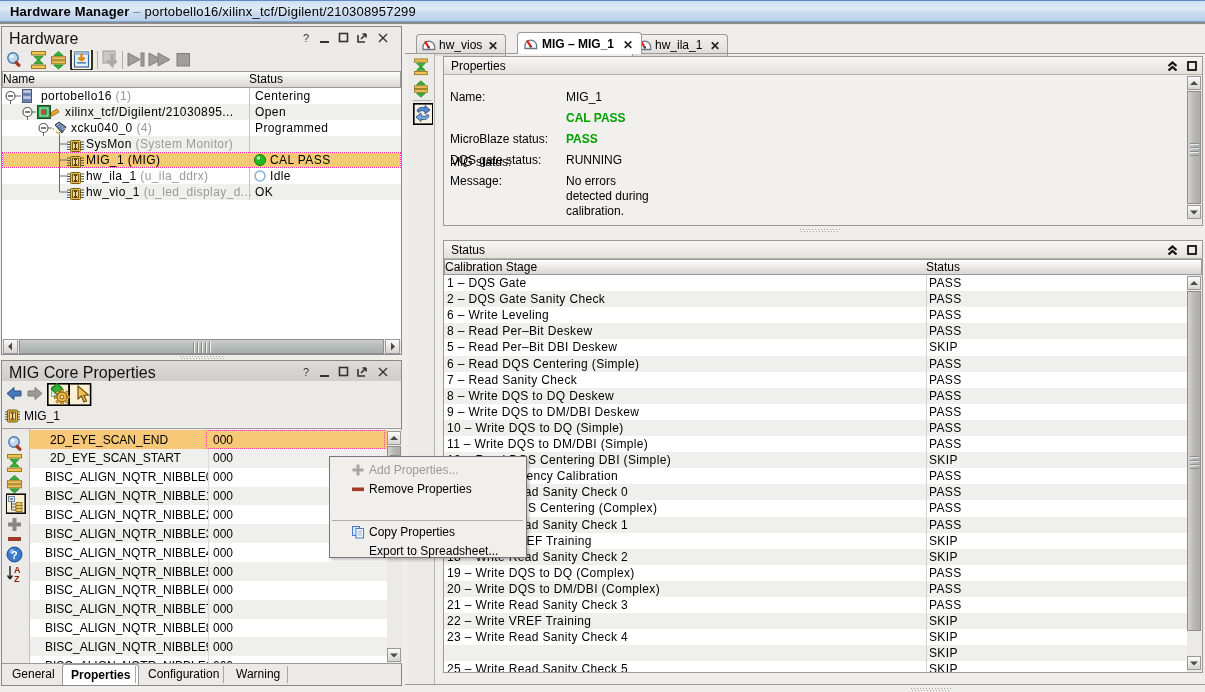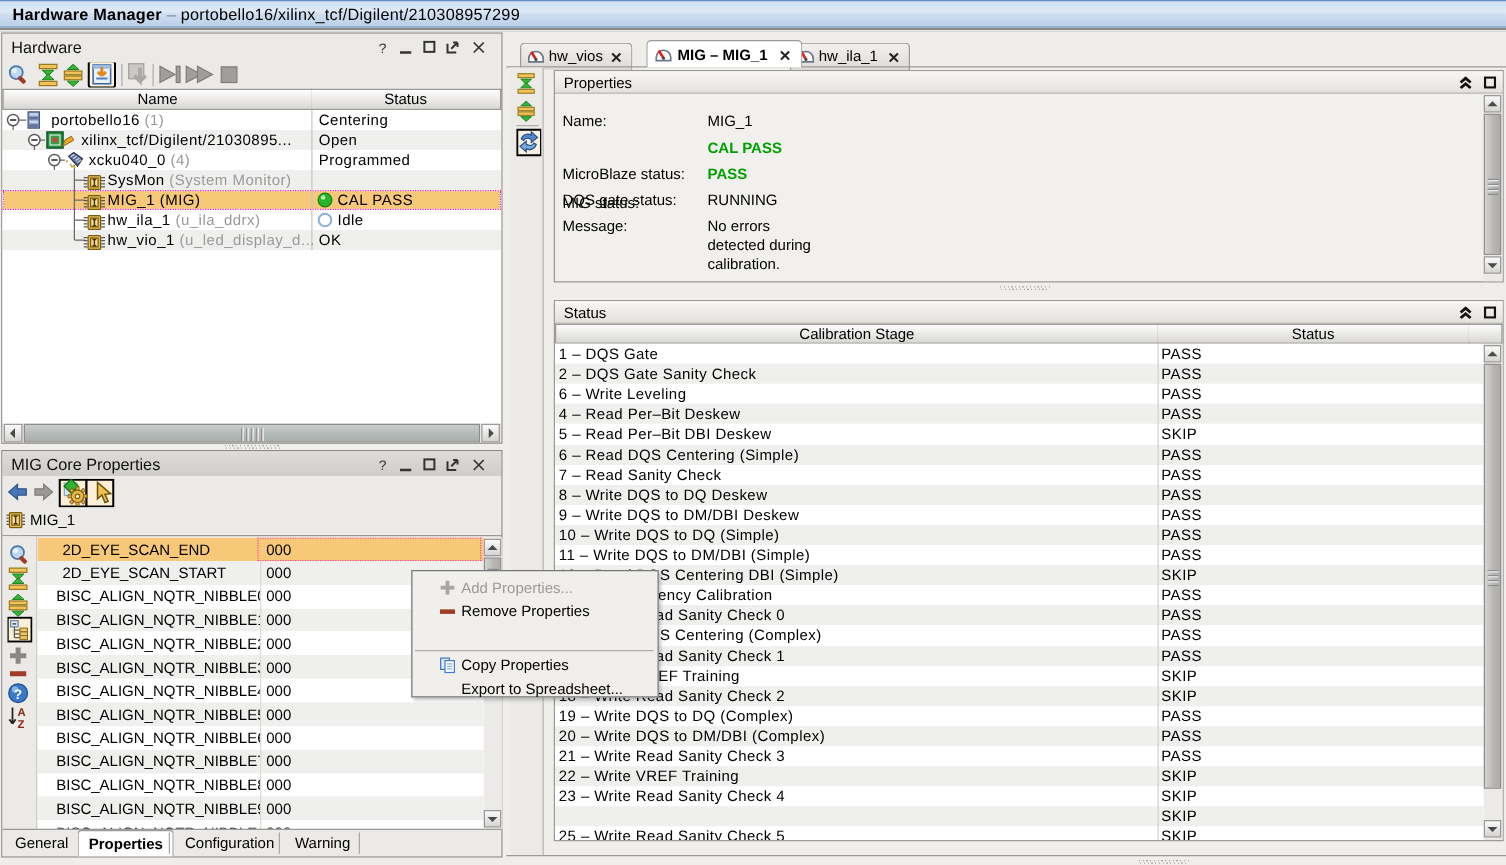--- a/index.html
+++ b/index.html
@@ -10,30 +10,30 @@
 #titlebar{position:absolute;left:0;top:0;width:1205px;height:22px;
   background:linear-gradient(#cfdff1 0%,#dfeaf7 40%,#cdddf0 55%,#b9cfe9 100%);
   border-top:1px solid #5f8cc4;border-bottom:1px solid #7aa2d2;box-sizing:border-box;}
 #titlebar .txt{position:absolute;left:10px;top:3px;font-size:13px;letter-spacing:0.2px;}
 #titlebar b{font-weight:bold;}
 #titlebar .sep{color:#7a8aa0;}
 #titleunder{position:absolute;left:0;top:22px;width:1205px;height:2px;background:#8b8b8b;border-bottom:1px solid #e8e6e3;}
 
 .panel{position:absolute;background:#f1efec;border:1px solid #898989;box-sizing:border-box;}
 .phdr{position:absolute;left:0;right:0;top:0;height:20px;background:linear-gradient(#f7f5f3,#e6e3df);}
-.phdr .t{position:absolute;left:7px;top:3px;font-size:13px;color:#111;}
+.phdr .t{position:absolute;left:7px;top:3px;font-size:16px;color:#111;}
 
 .wicons{position:absolute;top:4px;height:12px;}
 .wicons svg{display:block;}
 
 .sbtn{position:absolute;background:linear-gradient(#fafafa,#d5d4d2);border:1px solid #9b9a98;box-sizing:border-box;}
 .sthumb{position:absolute;background:linear-gradient(90deg,#d4d3d1 0%,#b8b6b4 55%,#aeacaa 100%);border:1px solid #908f8d;box-sizing:border-box;}
 .sthumbh{position:absolute;background:linear-gradient(#c9cecc 0%,#b2b8b6 60%,#aab0ae 100%);border:1px solid #8e8d8b;box-sizing:border-box;}
 
-.thead{background:linear-gradient(#fdfdfd,#d9d7d4);border:1px solid #9b9a98;box-sizing:border-box;text-align:center;}
+.thead{background:linear-gradient(#fdfdfd,#d9d7d4);border:1px solid #9b9a98;box-sizing:border-box;}
 .row-even{background:#efefee;}
 .row-odd{background:#ffffff;}
 .gray{color:#9a9a9a;}
 .grn{color:#00a000;font-weight:bold;}
 
 .tab{position:absolute;top:0;height:22px;border:1px solid #9a9a98;border-bottom:none;border-radius:4px 4px 0 0;
   background:linear-gradient(#f3f1ee,#dddad6);box-sizing:border-box;white-space:nowrap;}
 .tab.active{background:#ffffff;height:24px;font-weight:bold;z-index:3;margin-left:11px;}
 .tab .lbl{position:absolute;left:22px;top:4px;}
 .tab .x{position:absolute;top:5px;font-weight:bold;font-size:12px;color:#222;}
@@ -519,21 +519,21 @@
    <div class="abs" style="left:0;top:0.0px;width:743px;height:17px;background:#ffffff;"></div>
    <div class="abs" style="left:3px;top:1.0px;white-space:nowrap;">1 – DQS Gate</div>
    <div class="abs" style="left:485px;top:1.0px;">PASS</div>
    <div class="abs" style="left:0;top:16.1px;width:743px;height:17px;background:#efefee;"></div>
    <div class="abs" style="left:3px;top:17.1px;white-space:nowrap;">2 – DQS Gate Sanity Check</div>
    <div class="abs" style="left:485px;top:17.1px;">PASS</div>
    <div class="abs" style="left:0;top:32.2px;width:743px;height:17px;background:#ffffff;"></div>
    <div class="abs" style="left:3px;top:33.2px;white-space:nowrap;">6 – Write Leveling</div>
    <div class="abs" style="left:485px;top:33.2px;">PASS</div>
    <div class="abs" style="left:0;top:48.3px;width:743px;height:17px;background:#efefee;"></div>
-   <div class="abs" style="left:3px;top:49.3px;white-space:nowrap;">4 – Read Per–Bit Deskew</div>
+   <div class="abs" style="left:3px;top:49.3px;white-space:nowrap;">8 – Read Per–Bit Deskew</div>
    <div class="abs" style="left:485px;top:49.3px;">PASS</div>
    <div class="abs" style="left:0;top:64.4px;width:743px;height:17px;background:#ffffff;"></div>
    <div class="abs" style="left:3px;top:65.4px;white-space:nowrap;">5 – Read Per–Bit DBI Deskew</div>
    <div class="abs" style="left:485px;top:65.4px;">SKIP</div>
    <div class="abs" style="left:0;top:80.5px;width:743px;height:17px;background:#efefee;"></div>
    <div class="abs" style="left:3px;top:81.5px;white-space:nowrap;">6 – Read DQS Centering (Simple)</div>
    <div class="abs" style="left:485px;top:81.5px;">PASS</div>
    <div class="abs" style="left:0;top:96.6px;width:743px;height:17px;background:#ffffff;"></div>
    <div class="abs" style="left:3px;top:97.6px;white-space:nowrap;">7 – Read Sanity Check</div>
    <div class="abs" style="left:485px;top:97.6px;">PASS</div>

